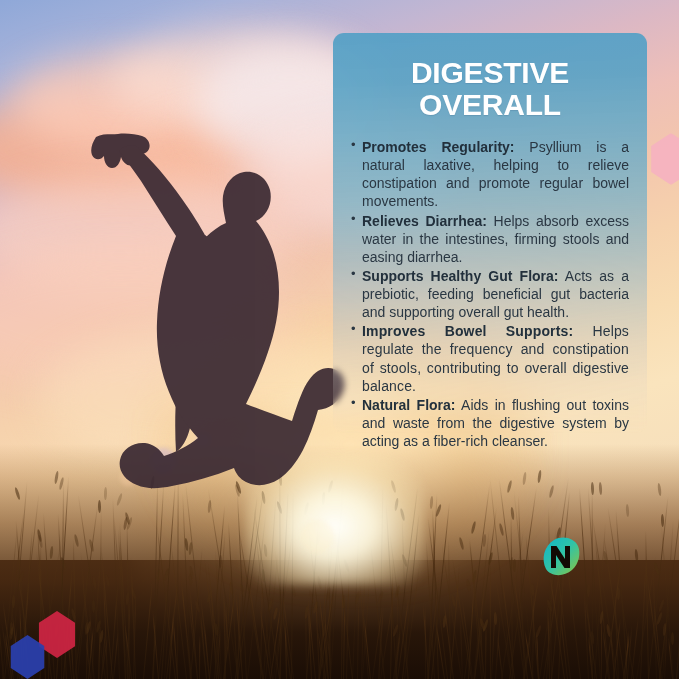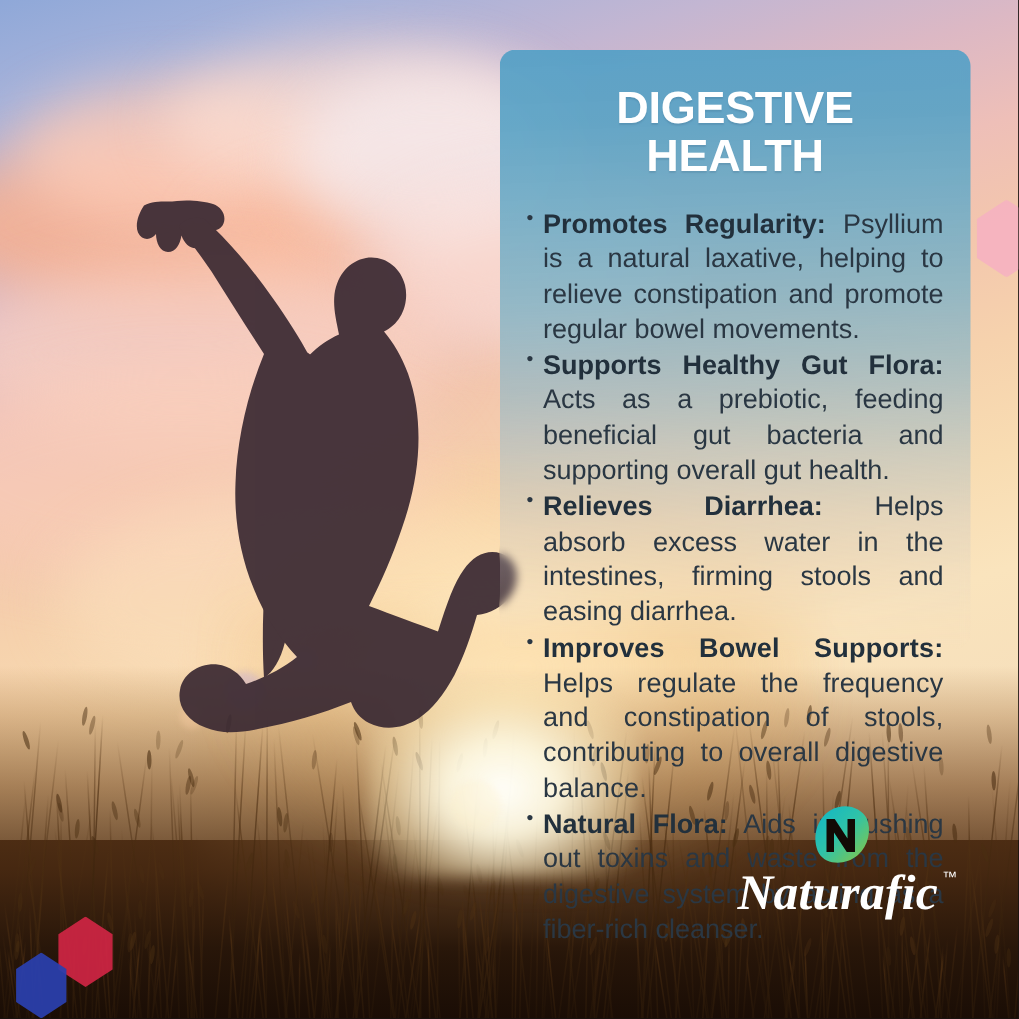--- a/index.html
+++ b/index.html
@@ -144,21 +144,21 @@
     text-align:center;
     line-height:1.05;
     margin:0 0 18px 0;
     text-shadow:0 1px 1px rgba(40,80,110,.18);
   }
 
   .bullets{list-style:none;margin:0;padding:0 2px 0 2px;}
   .bullets li{
     position:relative;
     color:#2a3743;
-    font-size:18px;
+    font-size:14px;
     line-height:1.295;
     padding-left:11px;
     margin-bottom:1px;
     text-align:justify;
     text-justify:inter-word;
   }
   .bullets li::before{
     content:"\2022";
     position:absolute;left:0;top:-1px;
     font-size:13px;
@@ -670,43 +670,40 @@
                  C123 146 129 144 136 146 Z"></path>
       </g>
     </svg>
 
     <div class="hex hex-pink"></div>
     <div class="hex hex-red"></div>
     <div class="hex hex-blue"></div>
   </div>
 
   <div class="card">
-    <div class="headline">DIGESTIVE HEALTH</div>
+    <div class="headline">DIGESTIVE OVERALL</div>
     <ul class="bullets" id="bullets">
         <li><b>Promotes Regularity:</b><span> Psyllium is a natural laxative, helping to relieve constipation and promote regular bowel movements.</span></li>
+        <li><b>Relieves Diarrhea:</b><span> Helps absorb excess water in the intestines, firming stools and easing diarrhea.</span></li>
         <li><b>Supports Healthy Gut Flora:</b><span> Acts as a prebiotic, feeding beneficial gut bacteria and supporting overall gut health.</span></li>
-        <li><b>Relieves Diarrhea:</b><span> Helps absorb excess water in the intestines, firming stools and easing diarrhea.</span></li>
         <li><b>Improves Bowel Supports:</b><span> Helps regulate the frequency and constipation of stools, contributing to overall digestive balance.</span></li>
         <li><b>Natural Flora:</b><span> Aids in flushing out toxins and waste from the digestive system by acting as a fiber-rich cleanser.</span></li>
       </ul>
   </div>
 
   <div class="logo">
     <svg class="logo-mark" viewBox="0 0 44 44">
       <defs>
         <linearGradient id="lg" x1="0" y1="0" x2="1" y2="1">
           <stop offset="0%" stop-color="#0fb5c9"></stop>
           <stop offset="48%" stop-color="#2fc3a8"></stop>
           <stop offset="100%" stop-color="#8dc63f"></stop>
         </linearGradient>
       </defs>
 
       <path d="M9 34 C4 24 7 11 17 5 C26 0 37 3 41 11 C44 18 42 29 35 35 C27 42 14 42 9 34 Z" fill="url(#lg)"></path>
 
       <path d="M14 33 L14 11 L19.5 11 L28 24 L28 11 L33 11 L33 33 L27.5 33 L19 20 L19 33 Z" fill="#120a05"></path>
     </svg>
-    <div class="logo-word">
-      <span>Naturafic</span><span class="logo-tm">™</span>
-    </div>
   </div>
 
 
 </div>
 
 </body></html>

